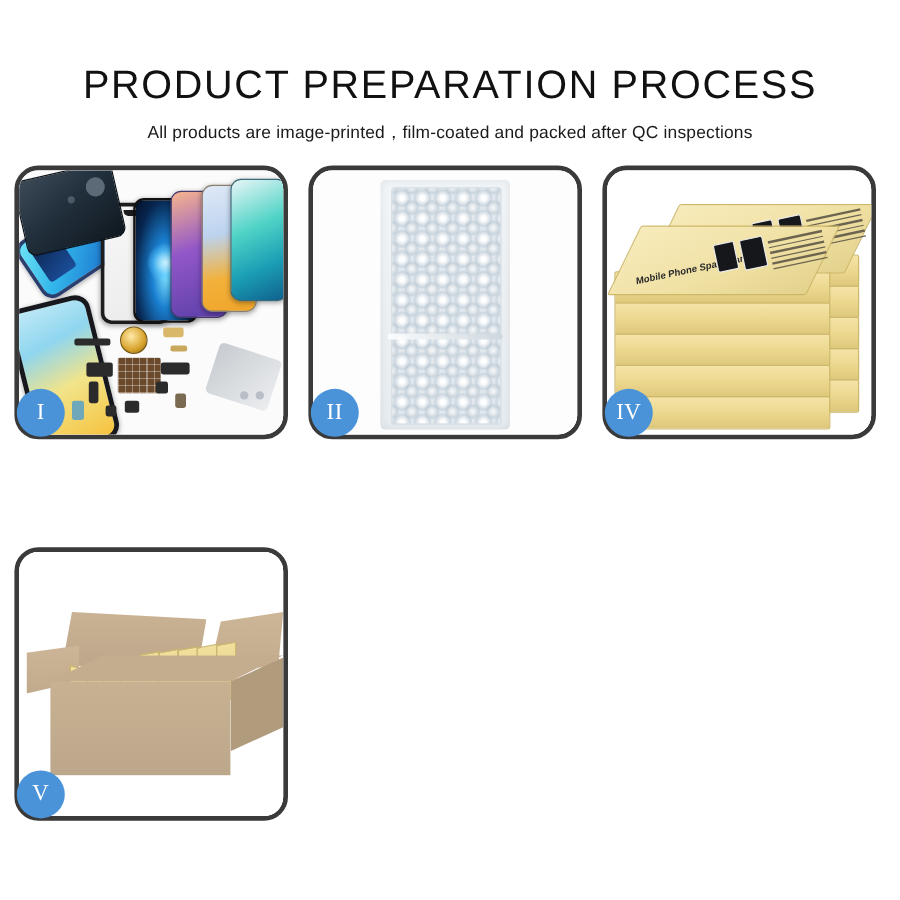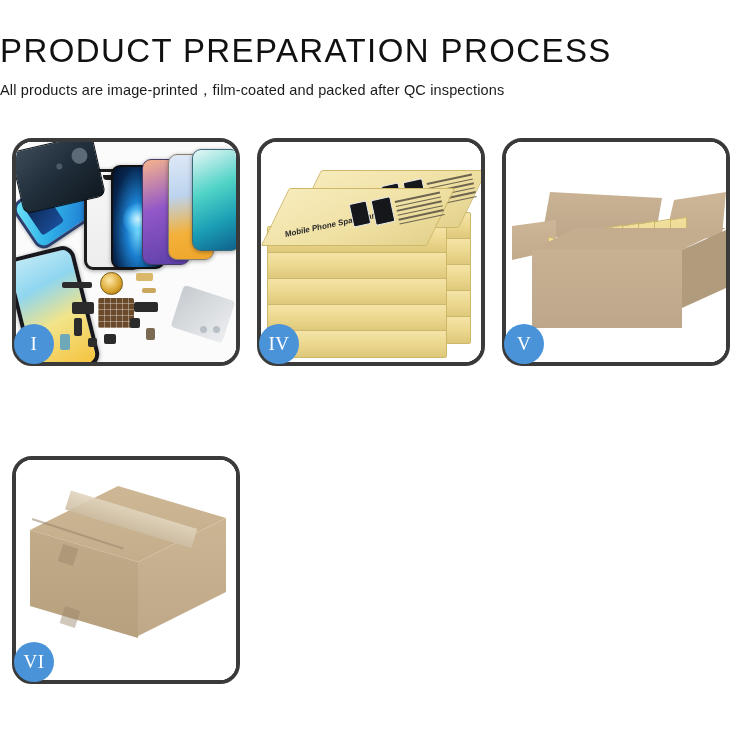--- a/index.html
+++ b/index.html
@@ -10,21 +10,22 @@
   body {
     width: 750px;
     height: 750px;
     font-family: "Liberation Sans", sans-serif;
     overflow: hidden;
     position: relative;
   }
 
   
   .header {
-    padding-top: 34px;
+    text-align: center;
+    padding-top: 54px;
   }
   .title {
     font-family: "Liberation Sans", sans-serif;
     font-size: 33px;
     font-weight: 400;
     letter-spacing: 1.4px;
     color: #111111;
     line-height: 1.05;
     white-space: nowrap;
   }
@@ -401,20 +402,32 @@
         <div class="strip s9"></div>
         <div class="strip s10"></div>
         <div class="strip s11"></div>
         <div class="screwdriver"></div>
         <div class="screws"></div>
       </div>
     </div>
     <div class="badge">I</div>
   </div>
 
+  <div class="panel">
+    <div class="panel-inner">
+      <div class="scene">
+        <div class="p2-bg"></div>
+        <div class="pouch">
+          <div class="bubbles"></div>
+          <div class="pouch-seal"></div>
+        </div>
+      </div>
+    </div>
+    <div class="badge">II</div>
+  </div>
 
 
   <div class="panel">
     <div class="panel-inner">
       <div class="scene">
         <div class="p4-bg"></div>
         <div class="stackwrap">
 
           <div class="sbox back" style="top:70px;"></div>
           <div class="sbox back" style="top:96px;"></div>
@@ -478,29 +491,14 @@
         <div class="ybox5" style="left:164px; top:76px; width:15px; height:46px; transform:skewY(-10deg);"></div>
 
         <div class="cartontop5"></div>
         <div class="cartonbody5"></div>
         <div class="cartonside5"></div>
       </div>
     </div>
     <div class="badge">V</div>
   </div>
 
-  <div class="panel">
-    <div class="panel-inner">
-      <div class="scene">
-        <div class="p6-bg"></div>
-        <div class="c6-top"></div>
-        <div class="c6-side"></div>
-        <div class="c6-front"></div>
-        <div class="c6-tape"></div>
-        <div class="c6-seam"></div>
-        <div class="c6-tab" style="left:44px; top:86px; transform:rotate(18deg);"></div>
-        <div class="c6-tab" style="left:46px; top:148px; transform:rotate(18deg);"></div>
-      </div>
-    </div>
-    <div class="badge">VI</div>
-  </div>
 
 </div>
 
 </body></html>

